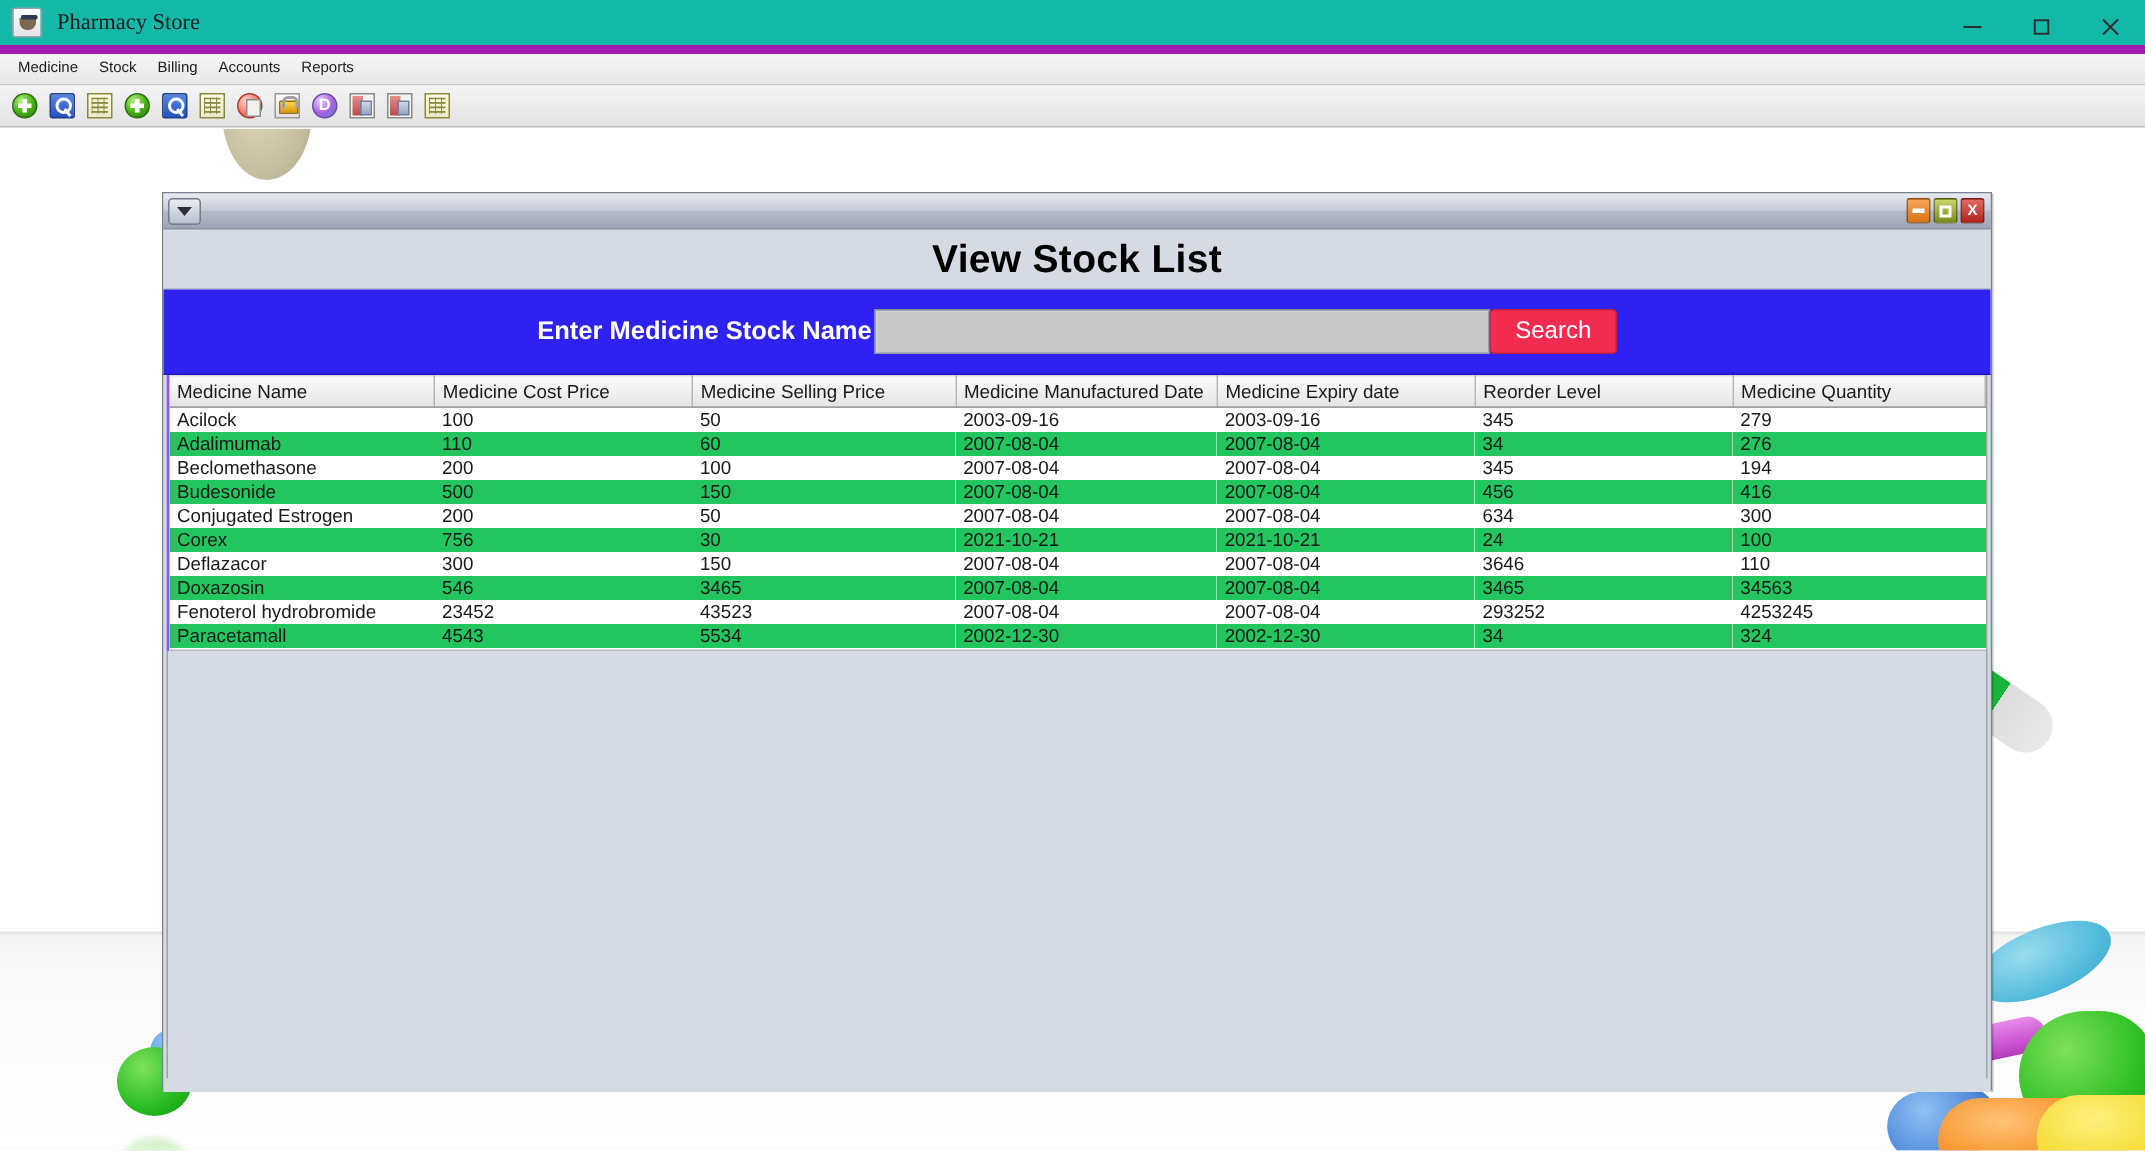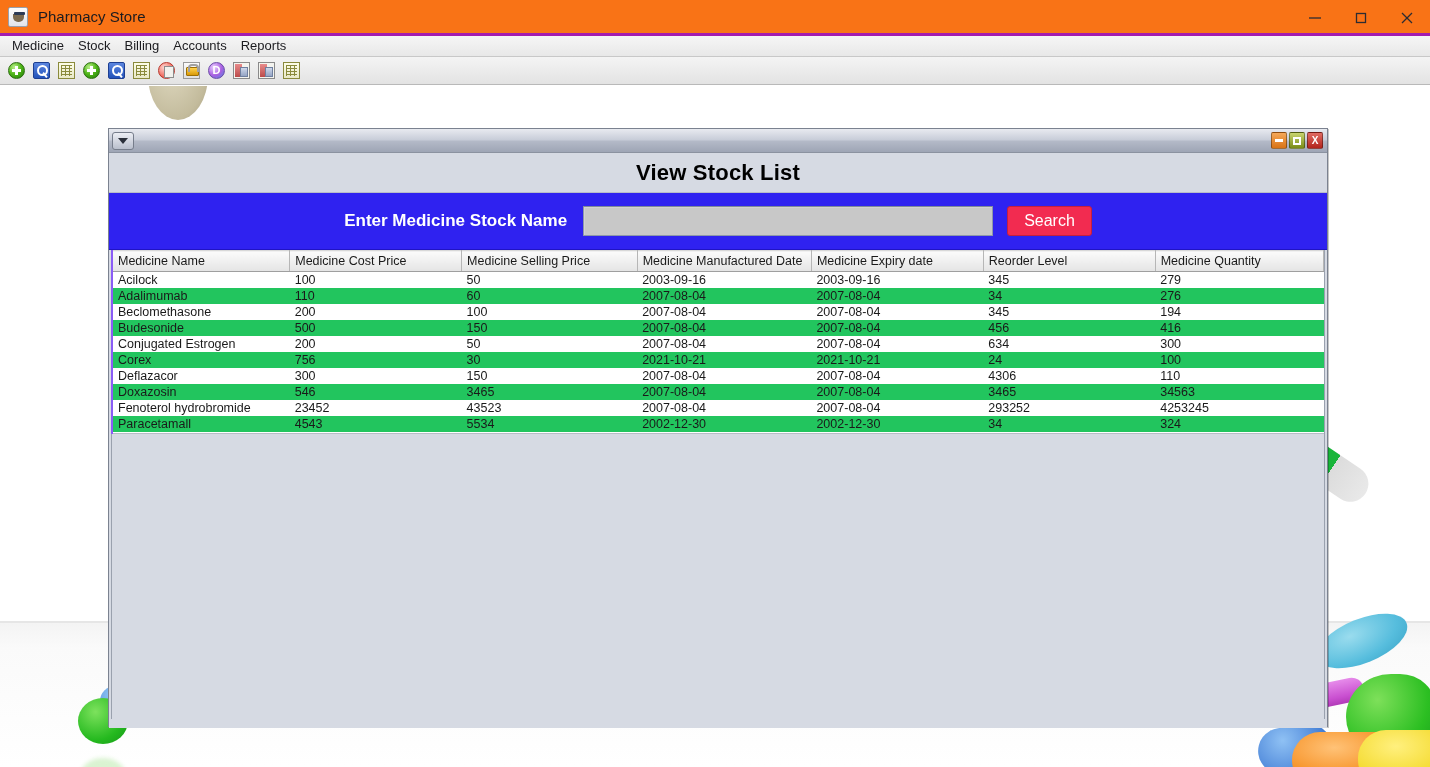--- a/index.html
+++ b/index.html
@@ -14,23 +14,23 @@
   .app-window {
     position: relative;
     width: 1430px; height: 767px;
     background: #ffffff;
   }
 
   
   .titlebar {
     position: relative;
     height: 36px;
-    background: #f97316;
-    border-bottom: 3px solid #a21caf;
-    display: flex; align-items: center;
+    background: #14b8a6;
+    border-bottom: 6px solid #a21caf;
+    display: flex; align-items: center; font-family: Liberation Serif, serif;
   }
   .titlebar .app-icon {
     width: 20px; height: 20px;
     margin-left: 8px; margin-right: 10px;
     border: 1px solid #9aa0ab;
     background: linear-gradient(#fdfdfd, #e2e4ea);
     border-radius: 2px;
     display: flex; align-items: center; justify-content: center;
     font-size: 12px; color: #4a4a52;
     position: relative;
@@ -67,21 +67,21 @@
 
   
   .menubar {
     height: 21px;
     background: linear-gradient(#f6f6f6, #e8e8e8);
     border-bottom: 1px solid #c8c8c8;
     display: flex; align-items: center;
     padding-left: 5px;
   }
   .menu-item {
-    font-size: 13px;
+    font-size: 10px;
     color: #1b1b1f;
     padding: 1px 7px;
     line-height: 16px;
   }
 
   
   .toolbar {
     height: 28px;
     background: linear-gradient(#f4f4f4, #e3e3e3);
     border-bottom: 1px solid #b9b9b9;
@@ -346,32 +346,31 @@
 
   
   .stock-header {
     height: 40px;
     display: flex; align-items: center; justify-content: center;
     background: #d6dae3;
     border-bottom: 1px solid #b8bdc8;
   }
   .stock-header h1 {
     margin: 0;
-    font-size: 22px;
+    font-size: 26px;
     font-weight: bold;
     color: #000000;
     letter-spacing: 0.2px;
   }
 
   
   .search-band {
     height: 57px;
     background: #2f22f0;
     display: flex; align-items: center; justify-content: center;
-    gap: 14px;
     border-bottom: 1px solid #2014c4;
   }
   .search-label {
     font-size: 17px;
     font-weight: bold;
     color: #ffffff;
     margin-right: 2px;
   }
   .search-input {
     width: 410px; height: 30px;
@@ -621,21 +620,21 @@
                 <td>2021-10-21</td>
                 <td>24</td>
                 <td>100</td>
               </tr>
               <tr>
                 <td>Deflazacor</td>
                 <td>300</td>
                 <td>150</td>
                 <td>2007-08-04</td>
                 <td>2007-08-04</td>
-                <td>4306</td>
+                <td>3646</td>
                 <td>110</td>
               </tr>
               <tr class="alt">
                 <td>Doxazosin</td>
                 <td>546</td>
                 <td>3465</td>
                 <td>2007-08-04</td>
                 <td>2007-08-04</td>
                 <td>3465</td>
                 <td>34563</td>

